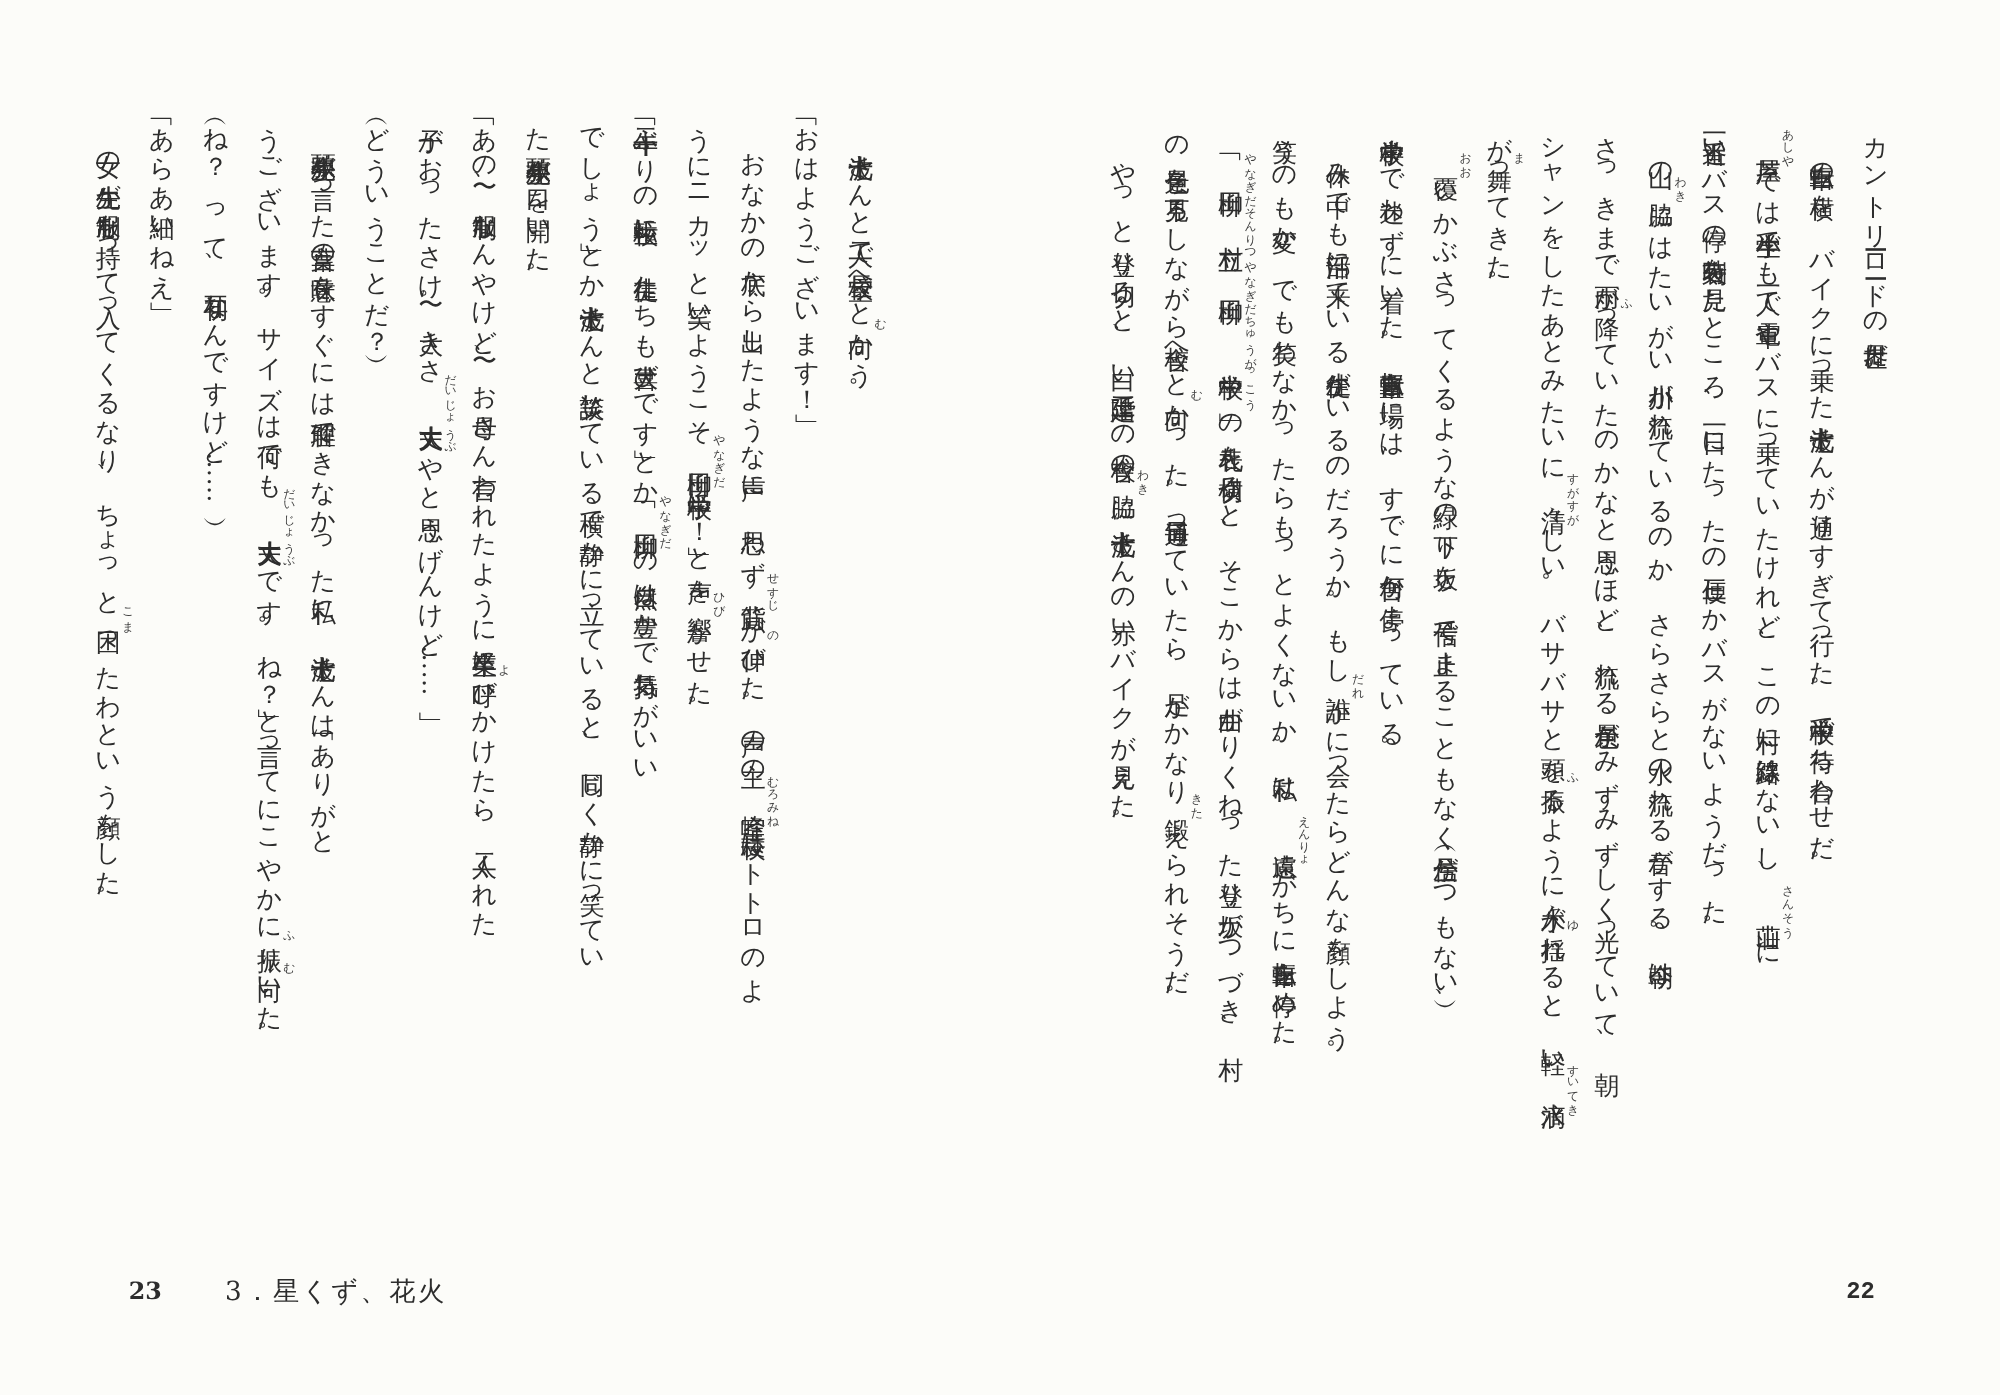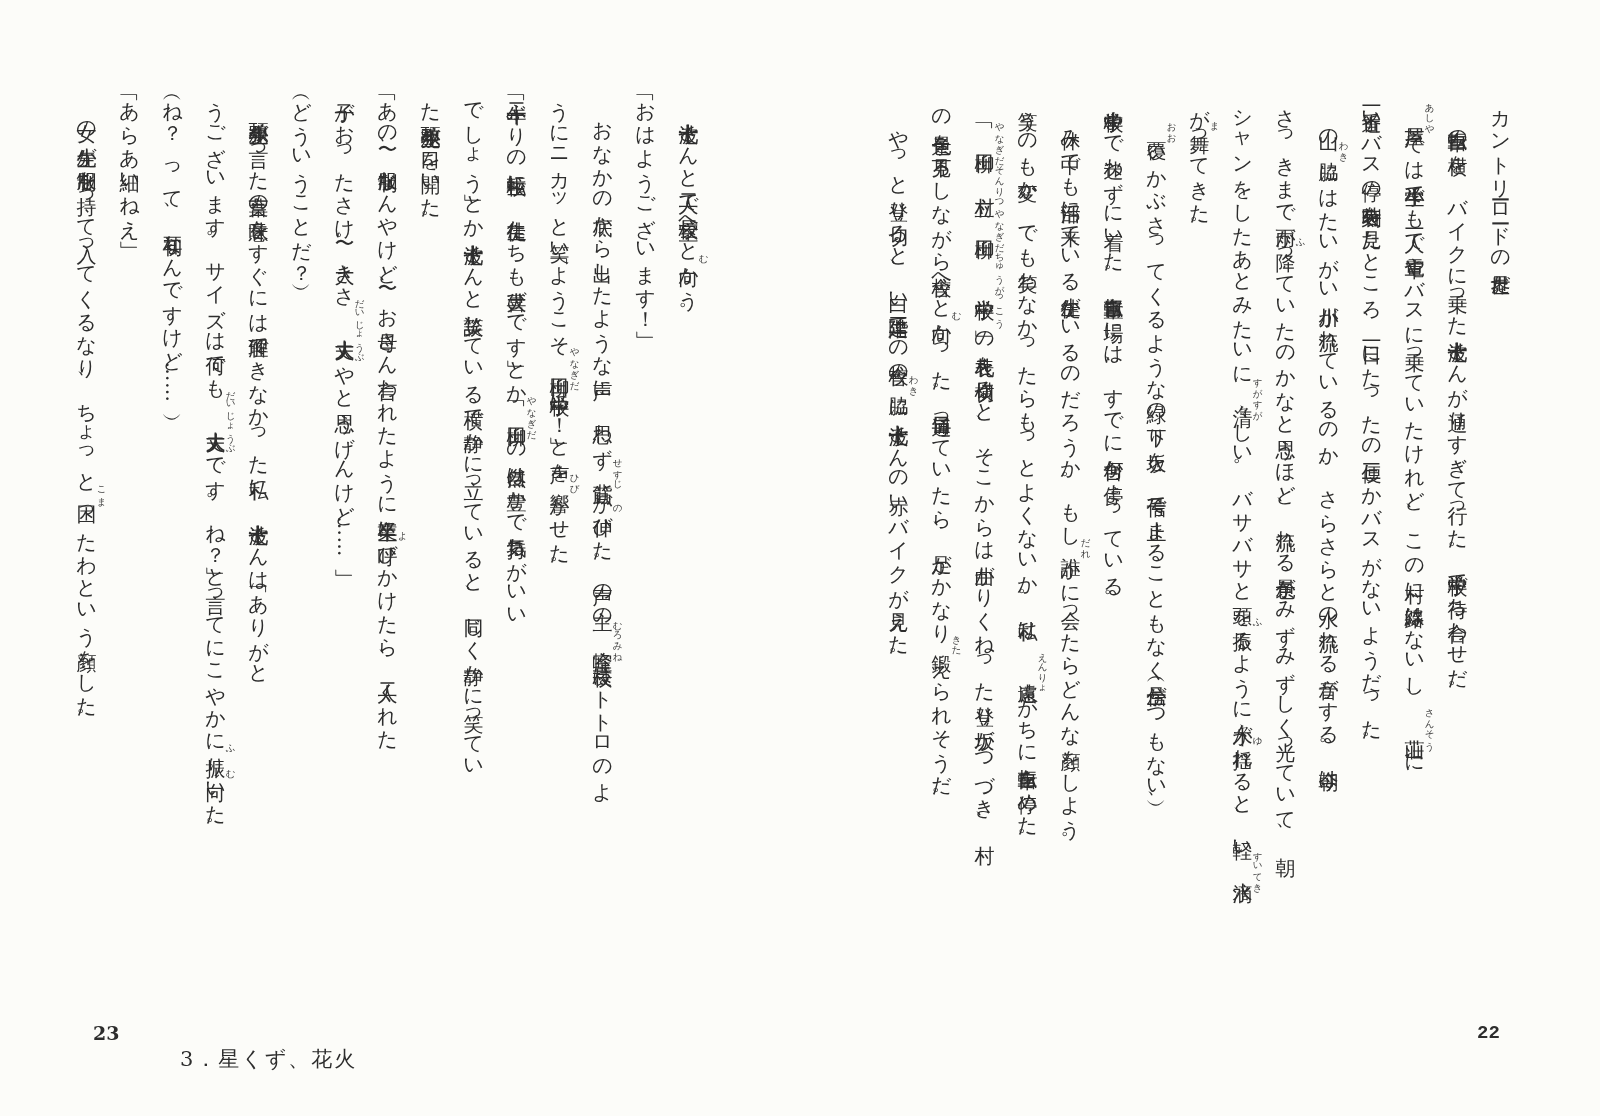--- a/index.html
+++ b/index.html
@@ -42,25 +42,25 @@
     color: #3d3d3d;
     font-family: "DejaVu Serif", "Liberation Serif", serif;
   }
   .page-number {
     position: absolute;
     font-size: 19px;
     font-weight: 600;
     color: #2d2d2d;
   }
   #page-num-right { left: 1477px; top: 1022px; font-family: Liberation Mono, monospace; }
-  #page-num-left  { left: 93px;  top: 1022px; }
+  #page-num-left  { left: 103px;  top: 1022px; }
   .chapter-title {
     position: absolute;
     left: 180px;
-    top: 1045px;
+    top: 1019px;
     font-size: 21px;
     color: #2d2d2d;
     letter-spacing: 2px;
   }
 </style>
 </head>
 <body style="background: rgb(252, 252, 249); color: rgb(45, 45, 45);">
 
 <div class="spread">
 

